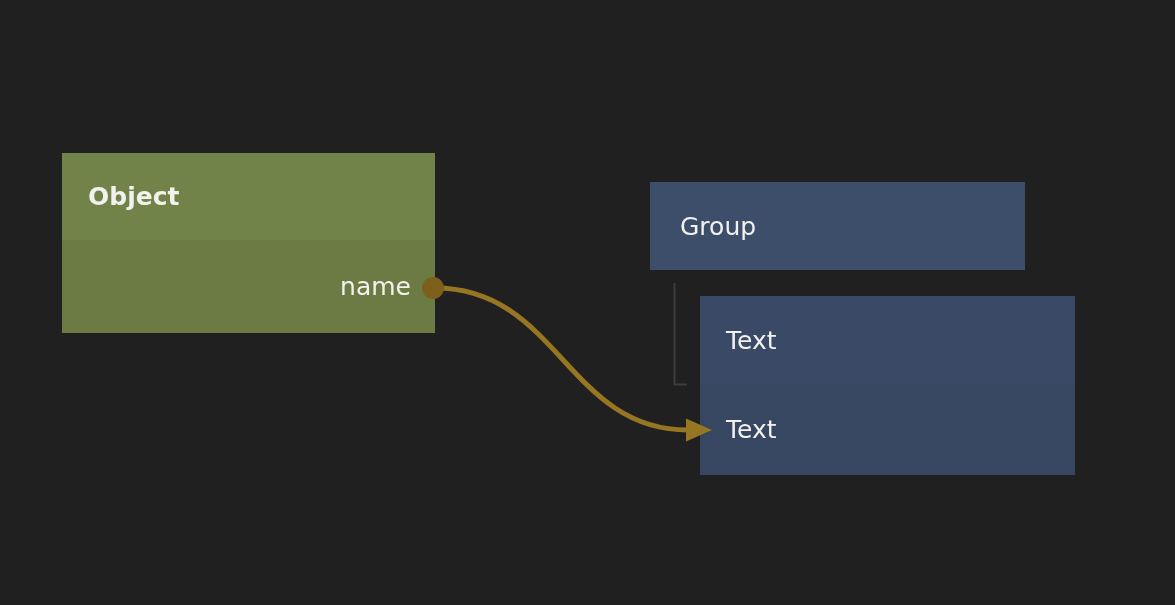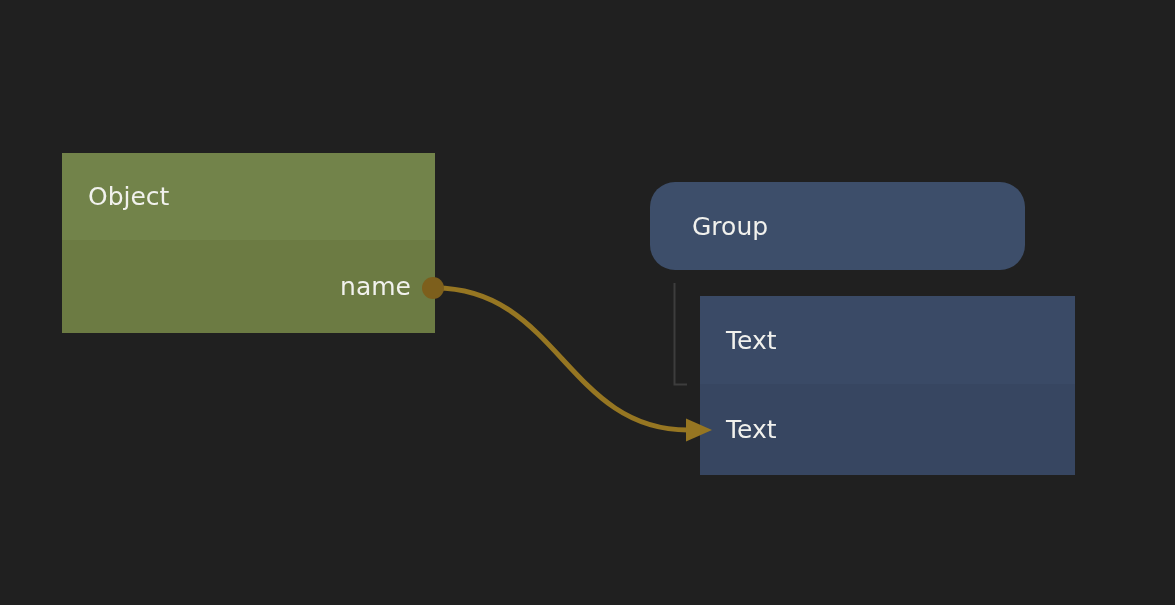--- a/index.html
+++ b/index.html
@@ -29,36 +29,36 @@
   
   .node-object {
     left: 62px; top: 153px;
     width: 373px; height: 180px;
   }
   .node-object .node-header {
     height: 87px;
     background: var(--node-object-header, #72834a);
     display: flex; align-items: center;
     padding-left: 26px;
+    font-weight: bold;
   }
   .node-object .node-body {
     height: 93px;
     background: var(--node-object-body, #6c7b43);
     display: flex; align-items: center; justify-content: flex-end;
     padding-right: 24px;
     text-align: center;
   }
   
   .node-group {
     left: 650px; top: 182px;
     width: 375px; height: 88px;
     background: var(--node-group, #3d4e6a);
     display: flex; align-items: center;
-    padding-left: 42px;
-    border-radius: 25px;
+    padding-left: 30px;
   }
   
   .node-text {
     left: 700px; top: 296px;
     width: 375px; height: 153px;
   }
   .node-text .node-header {
     height: 88px;
     background: var(--node-text-header, #3a4a66);
     display: flex; align-items: center;

